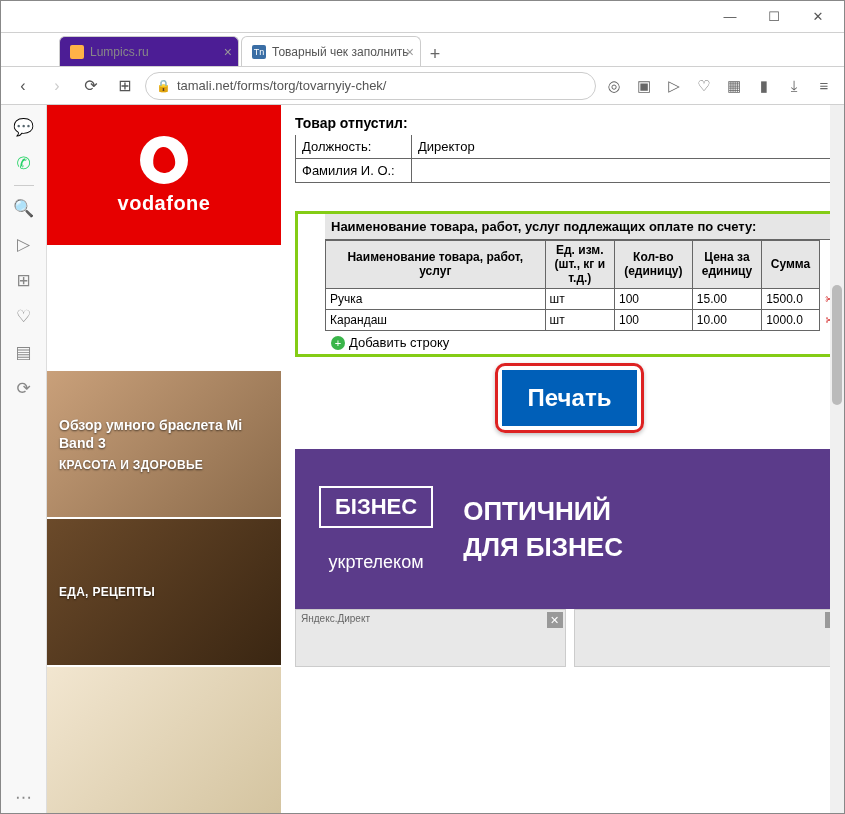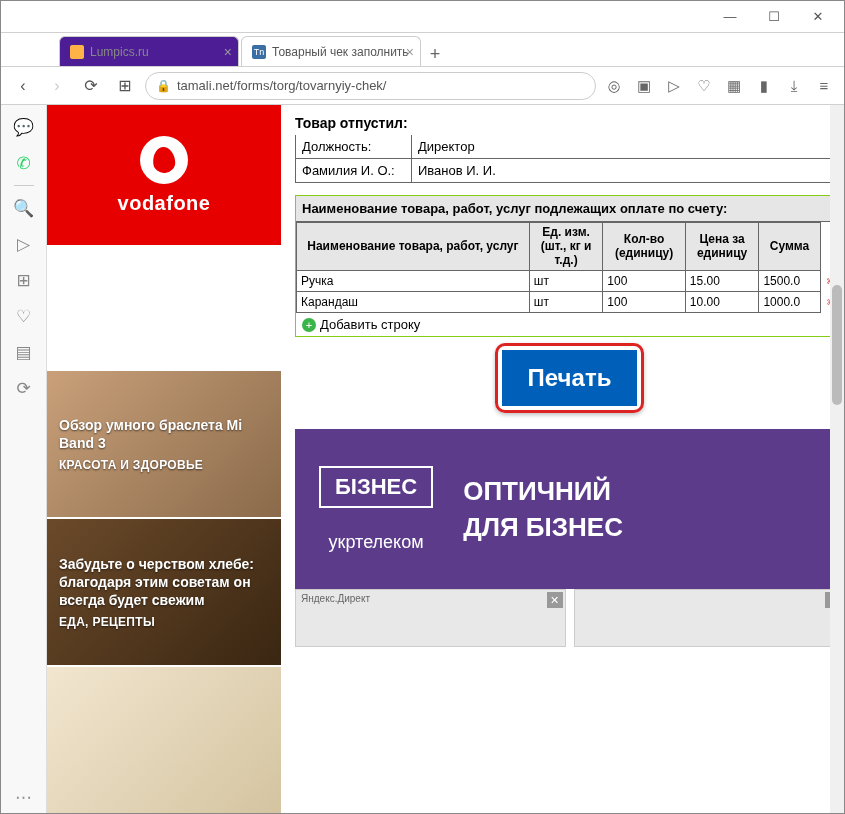--- a/index.html
+++ b/index.html
@@ -47,21 +47,21 @@
 
 .main-col { flex:1; padding: 6px 0 0 14px; display:flex; flex-direction:column; overflow:hidden; position:relative;}
 .form-section { }
 .sec-title { font-weight:bold; font-size:14px; padding:4px 0; }
 .form-row { display:flex; align-items:center; border:1px solid #666; border-top:none; }
 .form-row:first-of-type { border-top:1px solid #666; }
 .form-row .lbl { width: 116px; padding:4px 6px; border-right:1px solid #666; font-size:13px; }
 .form-row .val input { width:100%; border:none; outline:none; padding:4px 6px; font-size:13px; }
 .form-row .val { flex:1; }
 
-.table-sec { margin-top:12px; border:1px solid #84cc16; }
+.table-sec { margin-top:28px; border:3px solid #84cc16;padding-left:27px; }
 .table-sec .thead { background:#e6e6e6; font-weight:bold; padding:5px 6px; font-size:13px; border-bottom:1px solid #666; }
 .prod-table { width:100%; border-collapse:collapse; }
 .prod-table th, .prod-table td { border:1px solid #666; padding:3px 4px; font-size:12px; text-align:center; }
 .prod-table th { background:#e6e6e6; font-weight:bold; line-height:1.15; }
 .prod-table td input { width:100%; border:none; outline:none; font-size:12px; }
 .prod-table td.name { text-align:left; }
 .prod-table td.name input { text-align:left; }
 .del-icon { color:#c00; font-size:11px; cursor:pointer; }
 .add-row { padding:4px 6px; font-size:13px; color:#000; display:flex; align-items:center; gap:4px; cursor:pointer; }
 .add-row .plus { width:14px; height:14px; border-radius:50%; background:#3ab54a; color:#fff; font-size:11px; display:flex; align-items:center; justify-content:center; }
@@ -155,36 +155,34 @@
               <div class="voda-drop"></div>
             </div>
           <div class="voda-name">vodafone</div>
         </div>
         <div style="height:124px;background:#fff;"></div>
         <div class="article band">
           <div class="art-title">Обзор умного браслета Mi Band 3</div>
           <div class="art-cat">КРАСОТА И ЗДОРОВЬЕ</div>
         </div>
         <div class="article bread">
-          <div class="art-title">Забудьте о черством хлебе: благодаря этим советам он всегда будет свежим</div>
           <div class="art-cat">ЕДА, РЕЦЕПТЫ</div>
         </div>
         <div class="article food"></div>
       </div>
 
       <div class="main-col">
         <div class="form-section">
           <div class="sec-title">Товар отпустил:</div>
           <div class="form-row">
             <div class="lbl">Должность:</div>
             <div class="val"><input value="Директор" style=""></div>
           </div>
           <div class="form-row">
             <div class="lbl">Фамилия И. О.:</div>
-            <div class="val"><input value="Иванов И. И." style=""></div>
           </div>
         </div>
 
         <div class="table-sec">
           <div class="thead">Наименование товара, работ, услуг подлежащих оплате по счету:</div>
           <table class="prod-table">
             <tbody>
                 <tr>
               <th style="width:190px">Наименование товара, работ, услуг</th>
               <th style="width:60px">Ед. изм. (шт., кг и т.д.)</th>

